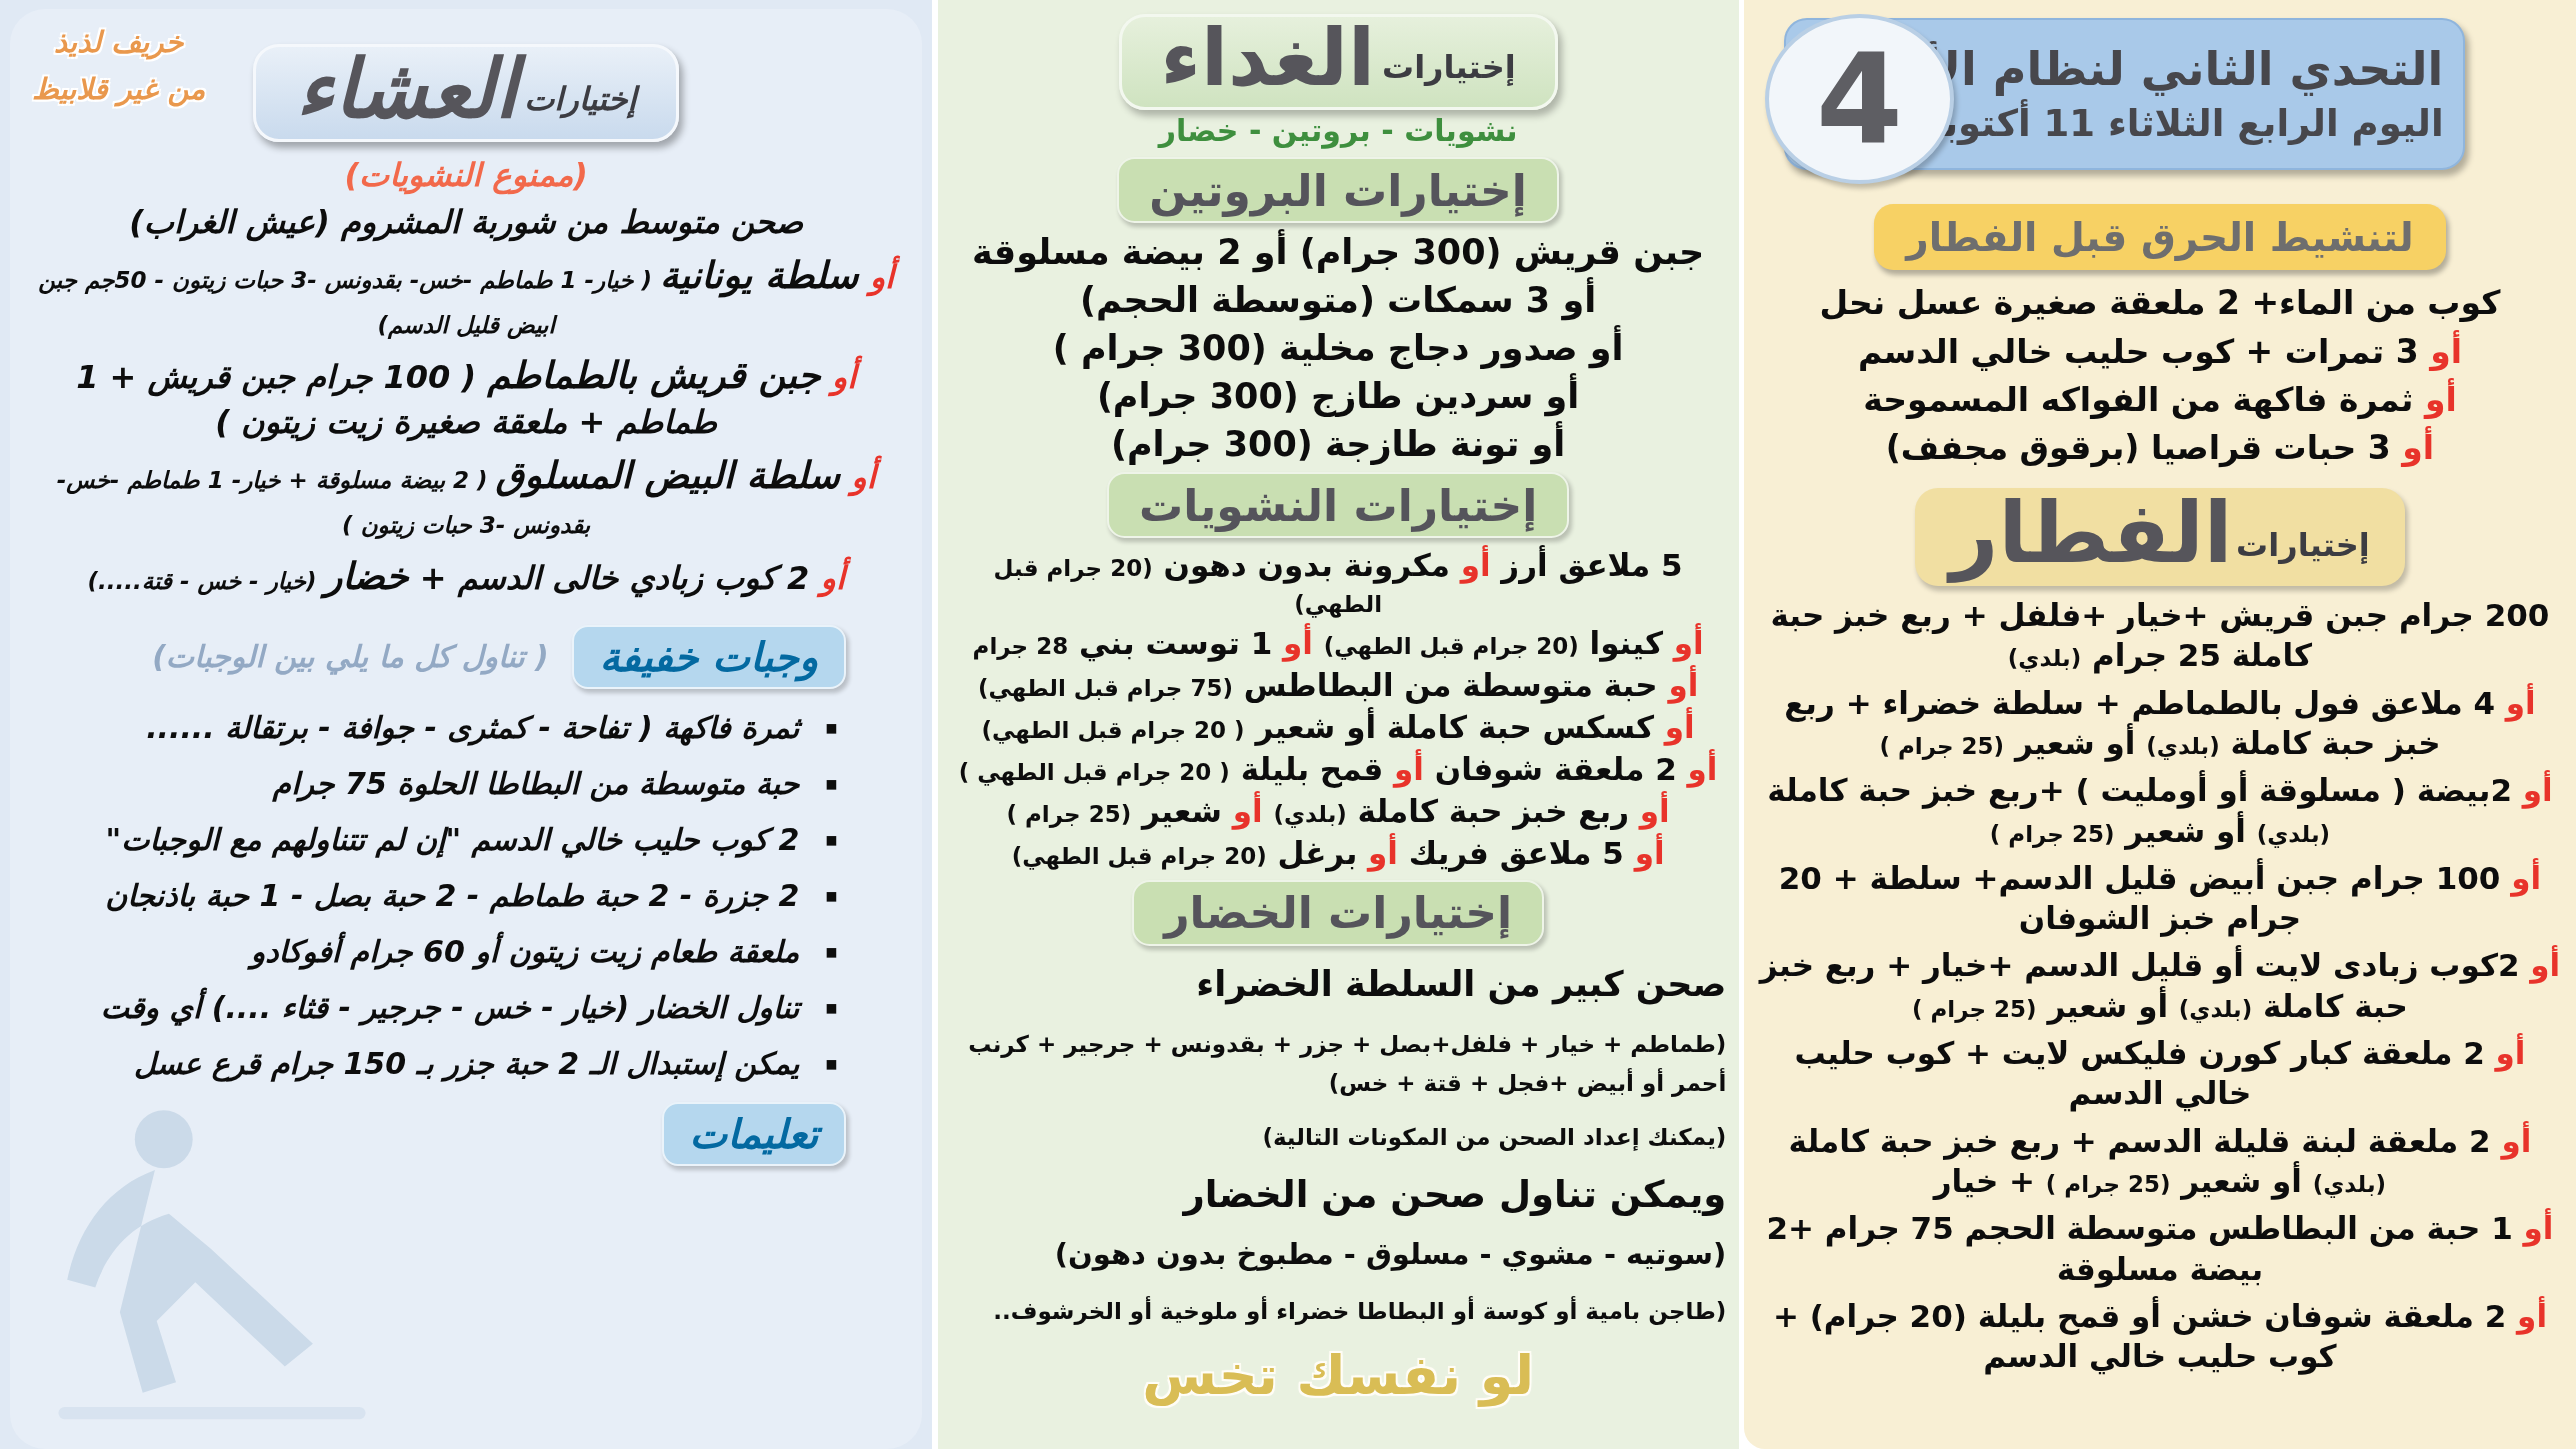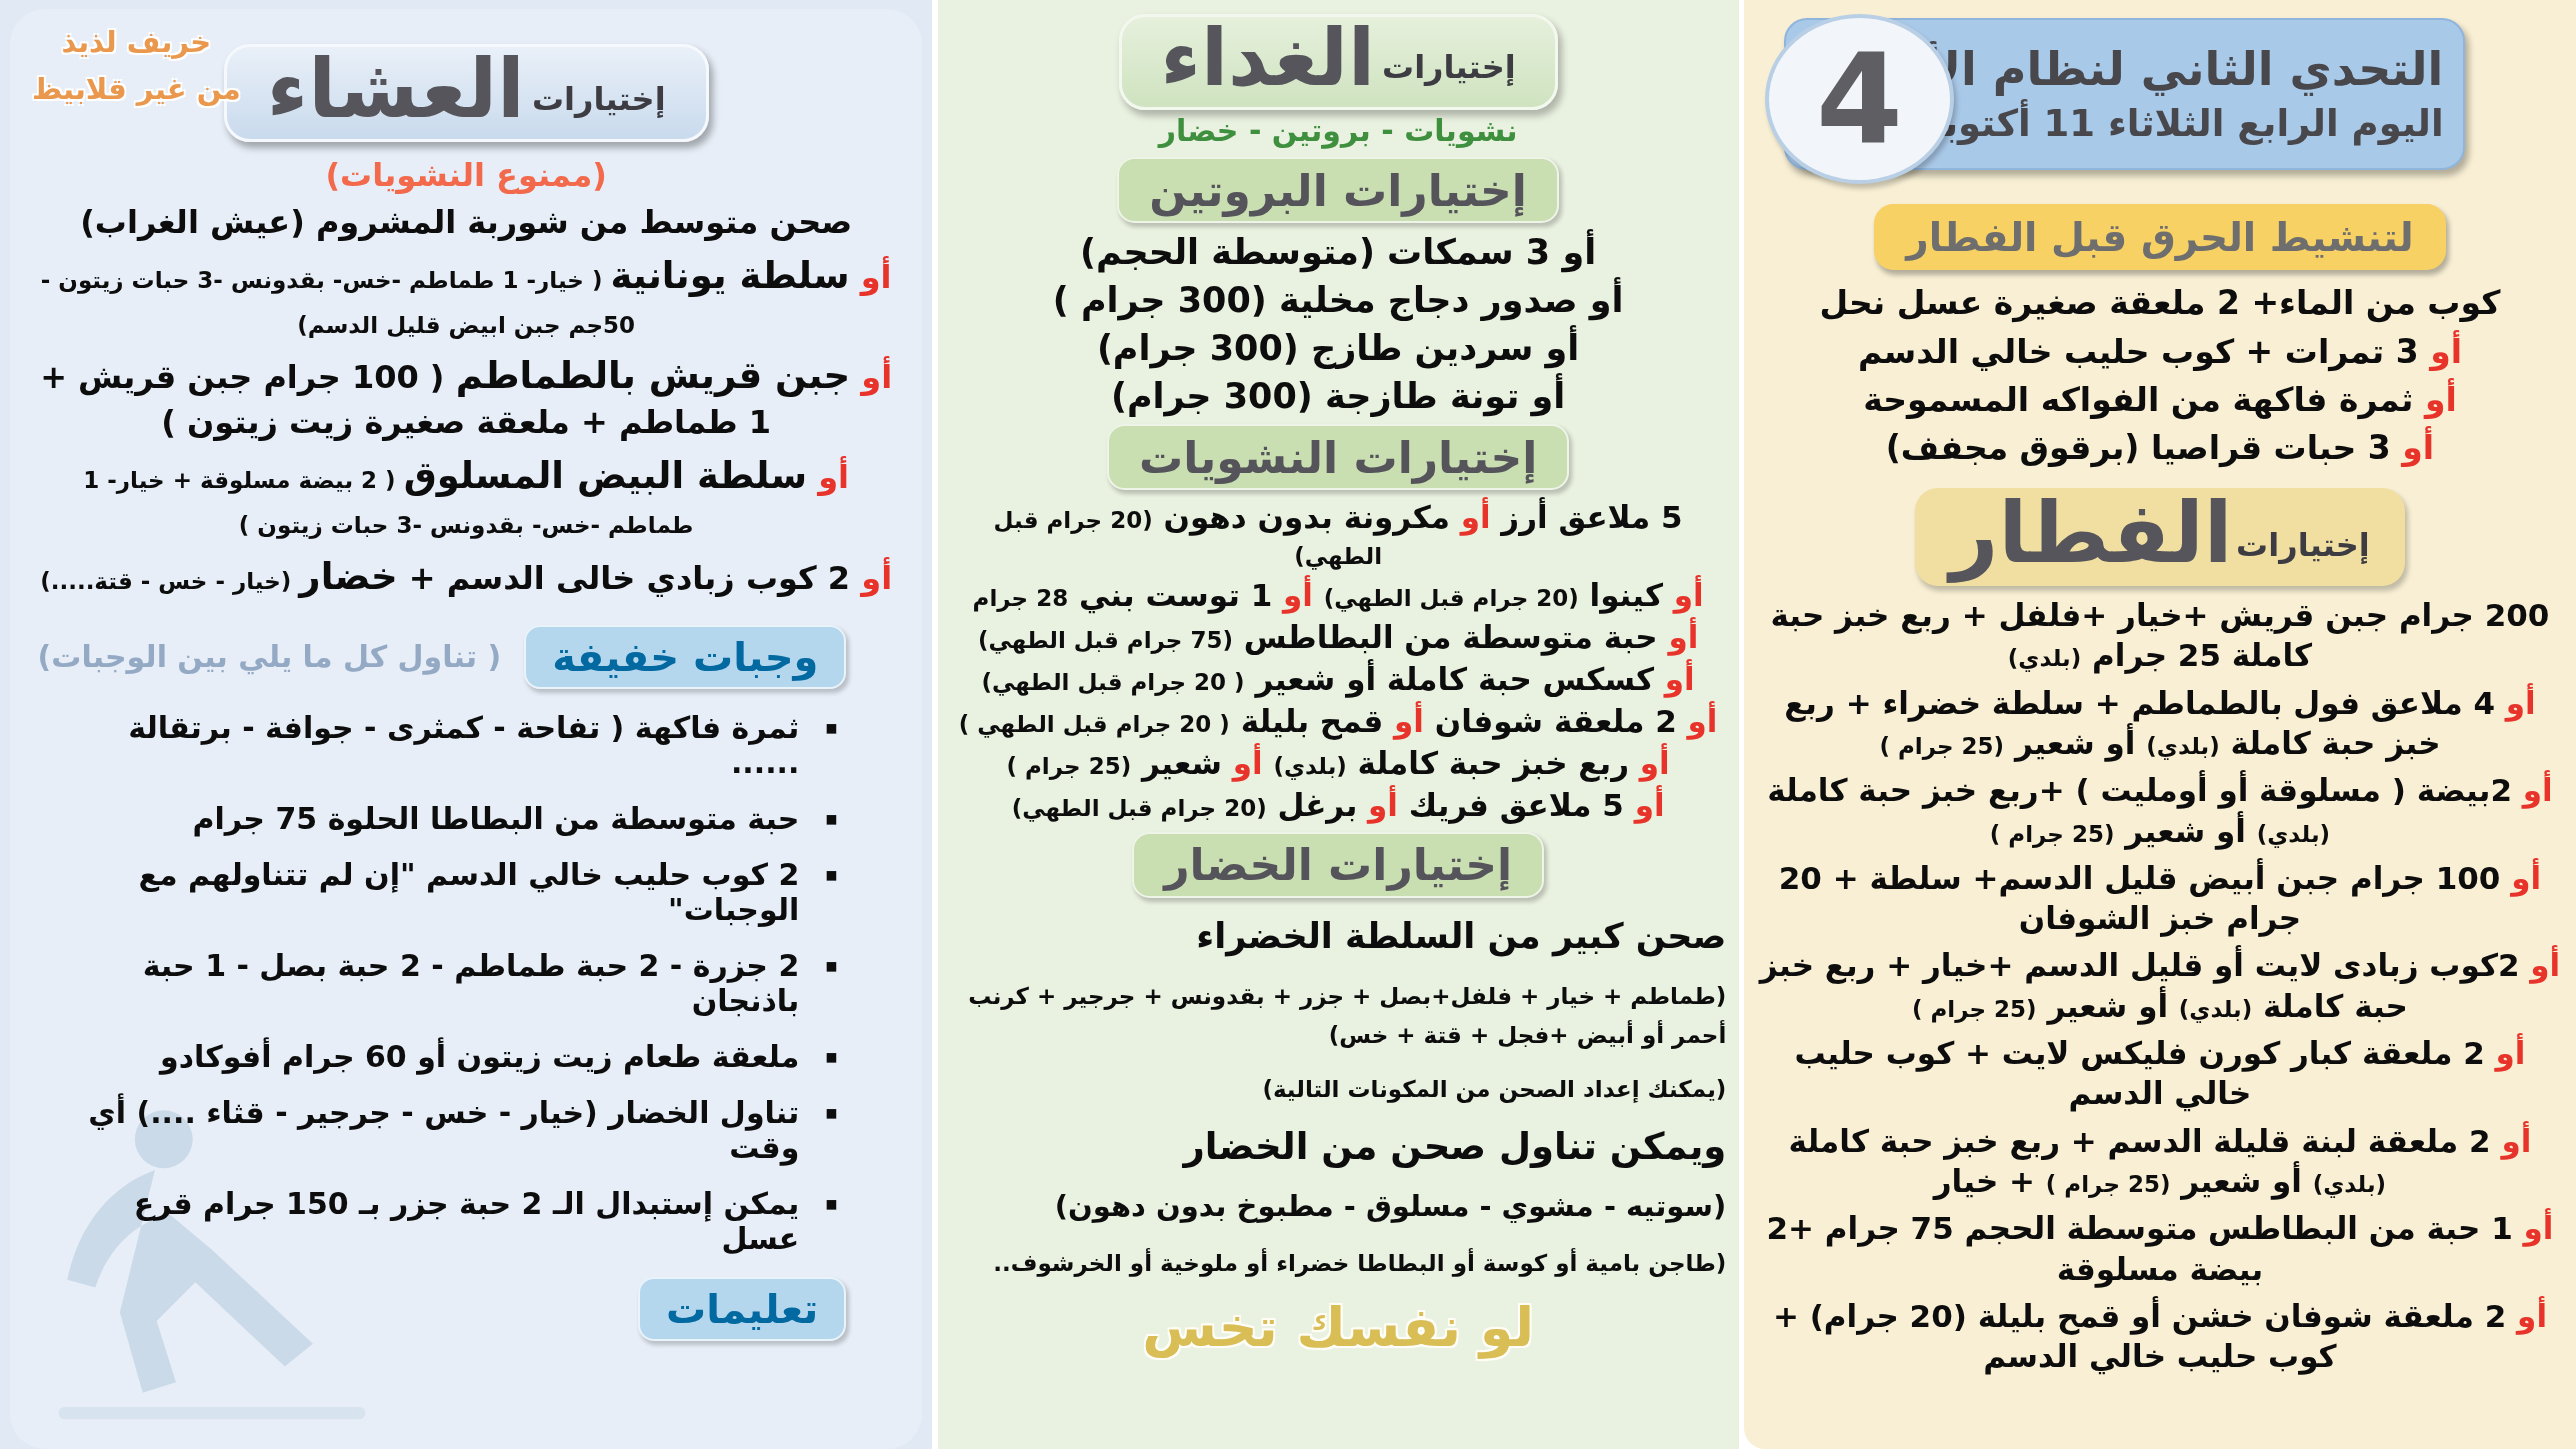--- a/index.html
+++ b/index.html
@@ -41,21 +41,21 @@
     padding:5.3px 30px;border-radius:17.6px;margin:8.8px auto;box-shadow:2.6px 3.5px 4.4px rgba(0,0,0,.2);}
   .protein-list .mi{font-size:35px;margin:8px 0;}
   .starch-list .mi{font-size:31px;margin:6.1px 0;}
   .veg-list .mi{font-size:29px;margin:15px 0;line-height:1.35;text-align:right;}
   .veg-list .mi:nth-child(1){font-size:35px;}
   .veg-list .mi:nth-child(4){font-size:37px;}
   .wm-bottom{text-align:center;font-size:54px;color:#d9bd55;margin-top:3.5px;
     text-shadow:0 0 4.4px #fff,1.8px 1.8px 0 #fffdf4,-1.8px -1.8px 0 #fffdf4,1.8px -1.8px 0 #fffdf4,-1.8px 1.8px 0 #fffdf4;}
 
   
-  .col-left{width:960px;background:#e0e9f4;padding:7px 37px;}
+  .col-left{width:960px;background:#e0e9f4;padding:7px 37px;font-style:italic;}
   .col-left .inner{position:absolute;inset:8.8px 10.5px 0 10.5px;background:#e7eef7;border-radius:35px;z-index:0;}
   .col-left>*{position:relative;z-index:1;}
   .wm-topleft{position:absolute;top:19.3px;left:32px;color:#e9984d;font-size:29px;text-align:center;
     line-height:1.6;z-index:3;
     text-shadow:0 0 3.5px #fff,1.8px 1.8px 0 #fff,-1.8px -1.8px 0 #fff,1.8px -1.8px 0 #fff,-1.8px 1.8px 0 #fff;}
   .badge-dinner-title{background:linear-gradient(180deg,#e9f0f8,#c9daed);border:3.5px solid #f5f8fc;
     border-radius:26px;display:flex;align-items:flex-end;gap:7px;padding:0 40px 7px;margin:37px auto 7px;
     width:max-content;box-shadow:3.5px 5.3px 7px rgba(0,0,0,.3);}
   .badge-dinner-title .badge-big-word{font-size:81px;}
   .dinner-note{text-align:center;color:#f2694b;font-size:32px;margin:14px 0 1.8px;}
@@ -120,20 +120,21 @@
 
   <section class="col col-middle">
     <div class="badge-lunch-title">
       <span class="badge-small-word">إختيارات</span>
       <span class="badge-big-word">الغداء</span>
     </div>
     <div class="lunch-subtitle">نشويات - بروتين - خضار</div>
 
     <div class="badge badge-green">إختيارات البروتين</div>
     <div class="lines protein-list">
+        <div class="mi"><span>جبن قريش (300 جرام) أو 2 بيضة مسلوقة</span></div>
         <div class="mi"><span>أو 3 سمكات (متوسطة الحجم)</span></div>
         <div class="mi"><span>أو صدور دجاج مخلية (300 جرام )</span></div>
         <div class="mi"><span>أو سردين طازج (300 جرام)</span></div>
         <div class="mi"><span>أو تونة طازجة  (300 جرام)</span></div>
       </div>
 
     <div class="badge badge-green">إختيارات النشويات</div>
     <div class="lines starch-list">
         <div class="mi"><span>5 ملاعق أرز </span><span class="p-red">أو</span><span> مكرونة بدون دهون </span><span class="p-small">(20 جرام قبل الطهي)</span></div>
         <div class="mi"><span class="p-red">أو</span><span> كينوا </span><span class="p-small">(20 جرام قبل الطهي)</span><span> </span><span class="p-red">أو</span><span> 1 توست بني </span><span class="p-small">28 جرام</span></div>

